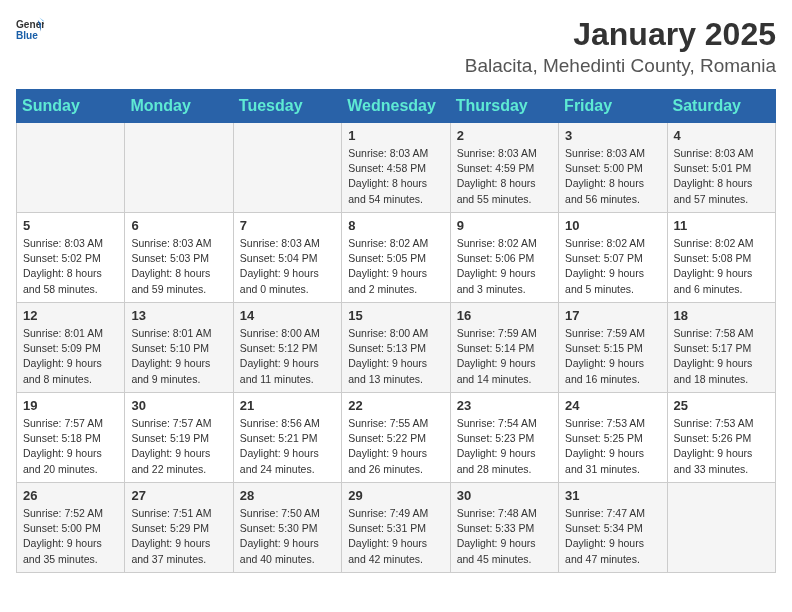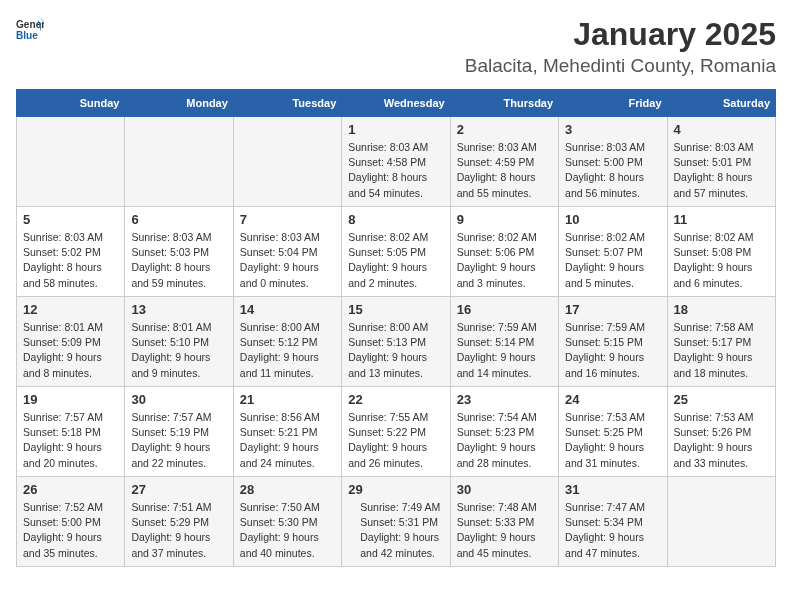--- a/index.html
+++ b/index.html
@@ -39,25 +39,25 @@
       color: #555;
       margin-top: 2px;
     }
     table {
       width: 100%;
       border-collapse: collapse;
       table-layout: fixed;
     }
     thead th {
       background: #2962a8;
-      color: #ffffff;
-      font-size: 11px;
+      color: #5eead4;
+      font-size: 16px;
       font-weight: bold;
       padding: 7px 5px;
-      text-align: right;
+      text-align: left;
       border: 1px solid #2962a8;
     }
     tbody td {
       border: 1px solid #ccc;
       vertical-align: top;
       padding: 5px 6px;
       font-size: 11px;
       color: #222;
       height: 90px;
       background: #fff;
@@ -315,21 +315,21 @@
         </td>
         <td>
           <span class="day-num">28</span>
           <div class="cell-info" style="white-space: pre-line;">Sunrise: 7:50 AM
 Sunset: 5:30 PM
 Daylight: 9 hours
 and 40 minutes.</div>
         </td>
         <td>
           <span class="day-num">29</span>
-          <div class="cell-info" style="white-space: pre-line; margin-left: 12px;">Sunrise: 7:49 AM
+          <div class="cell-info" style="white-space: pre-line;">Sunrise: 7:49 AM
 Sunset: 5:31 PM
 Daylight: 9 hours
 and 42 minutes.</div>
         </td>
         <td>
           <span class="day-num">30</span>
           <div class="cell-info" style="white-space: pre-line;">Sunrise: 7:48 AM
 Sunset: 5:33 PM
 Daylight: 9 hours
 and 45 minutes.</div>

